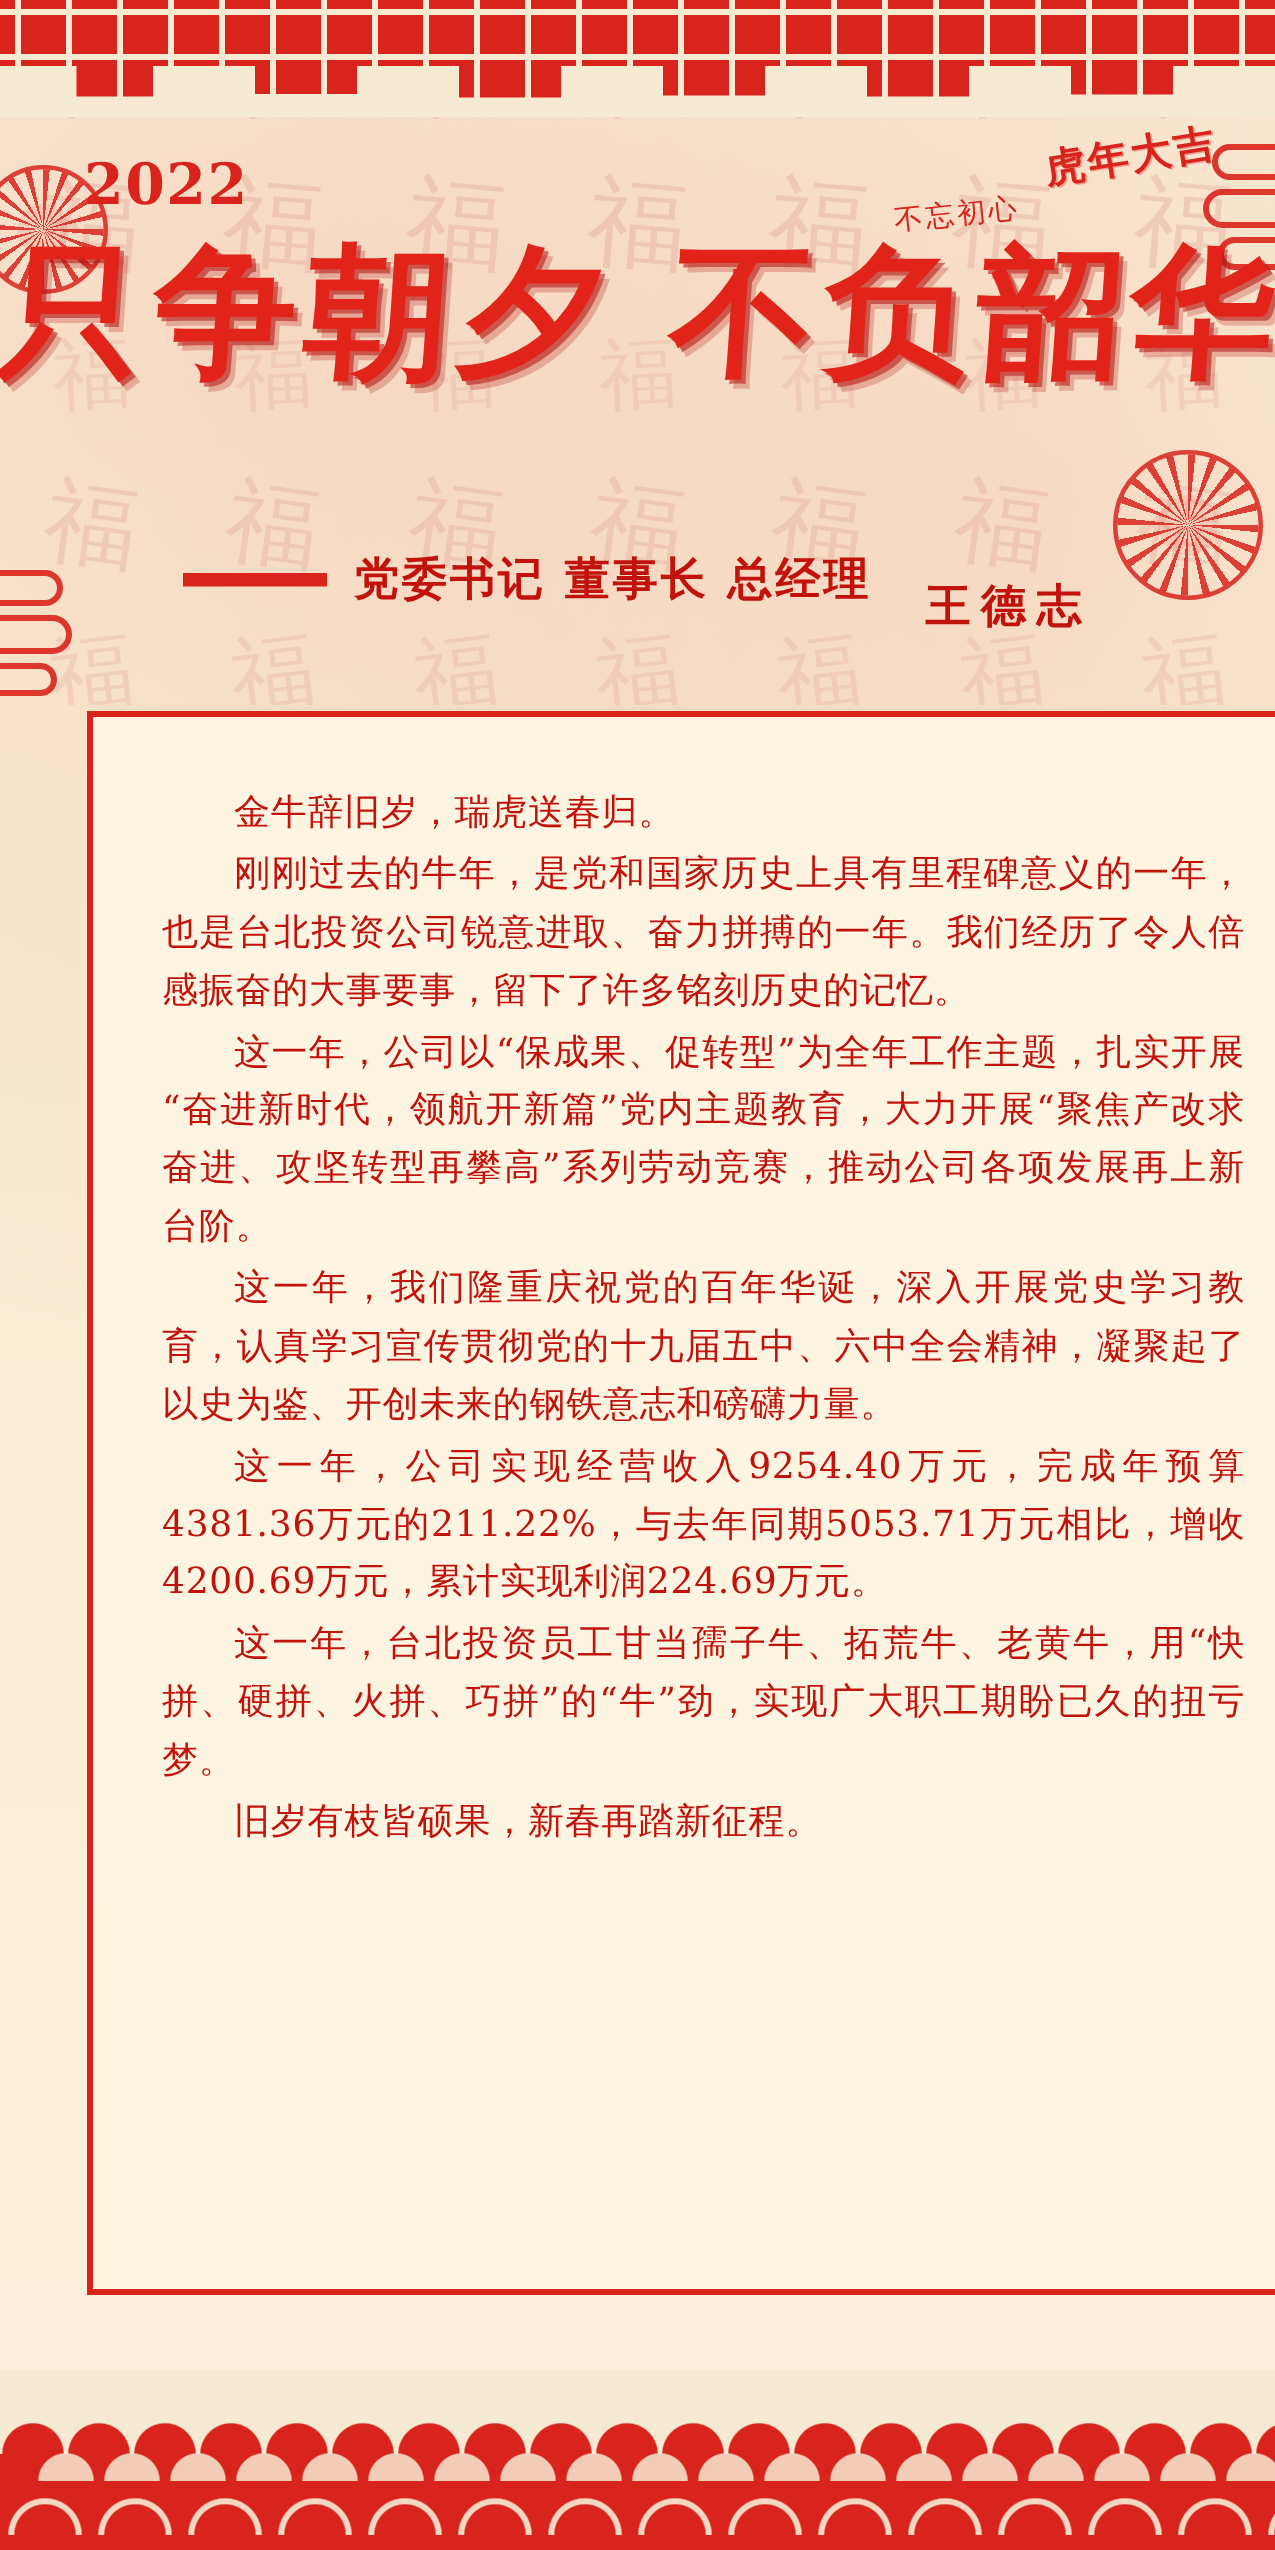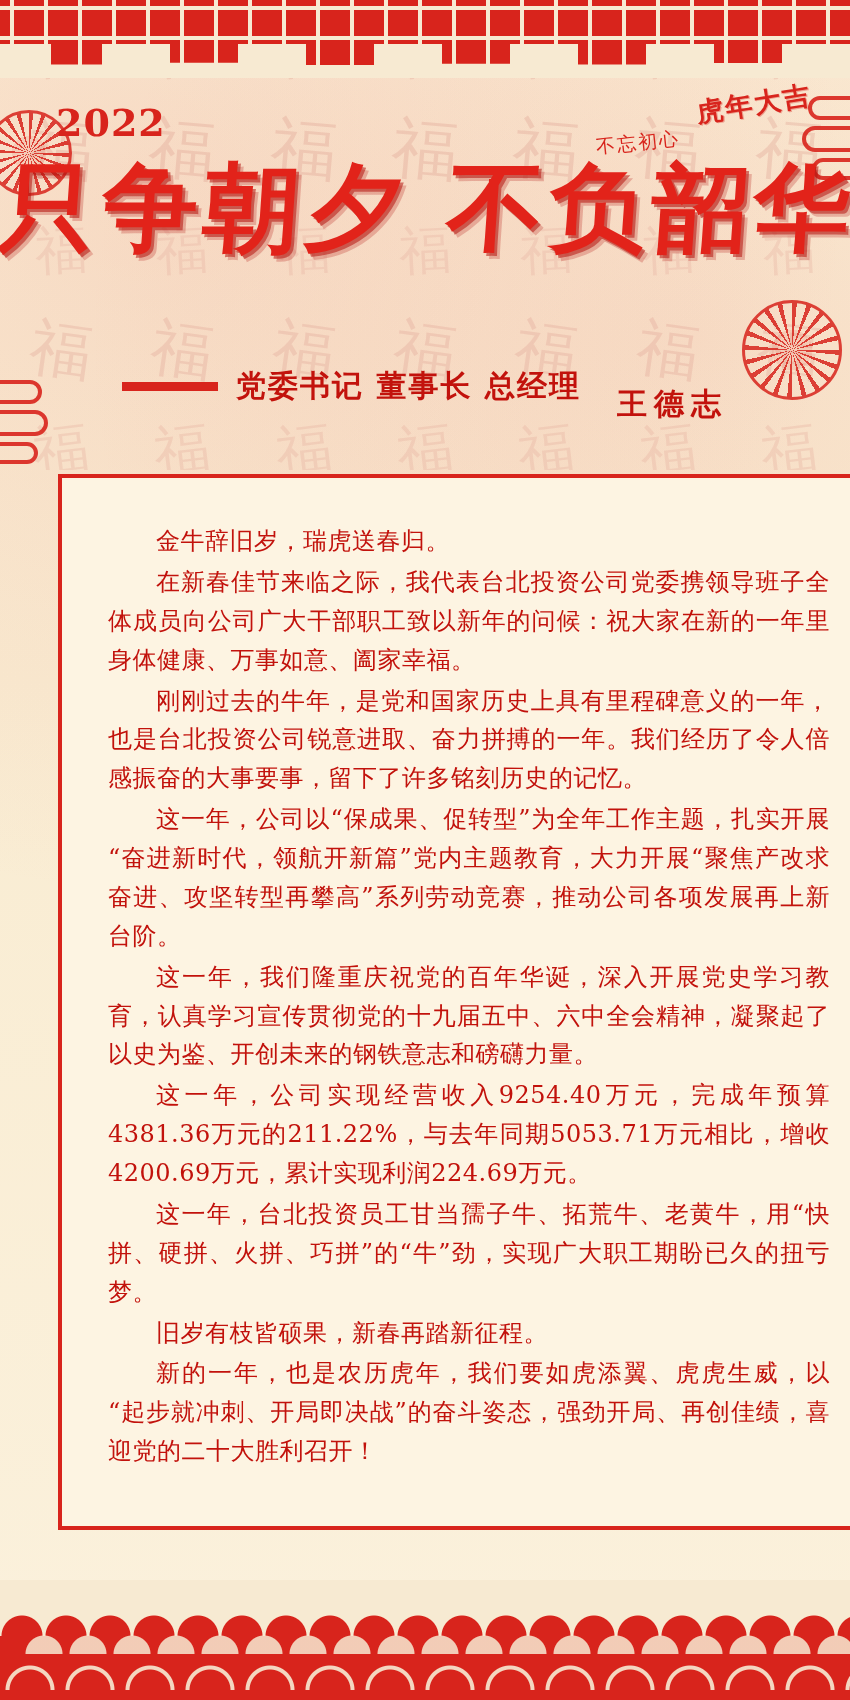--- a/index.html
+++ b/index.html
@@ -348,28 +348,26 @@
     <div class="byline">
       <span class="rule"></span>
       <span class="titles">党委书记 董事长 总经理</span>
       <span class="name">王德志</span>
     </div>
   </div>
 
   <div class="letter-card">
     <div class="letter-body">
       <p>金牛辞旧岁，瑞虎送春归。</p>
-      <p>在新春佳节来临之际，我代表台北投资公司党委携领导班子全体成员向公司广大干部职工致以新年的问候：祝大家在新的一年里身体健康、万事如意、阖家幸福。</p>
       <p>刚刚过去的牛年，是党和国家历史上具有里程碑意义的一年，也是台北投资公司锐意进取、奋力拼搏的一年。我们经历了令人倍感振奋的大事要事，留下了许多铭刻历史的记忆。</p>
       <p>这一年，公司以“保成果、促转型”为全年工作主题，扎实开展“奋进新时代，领航开新篇”党内主题教育，大力开展“聚焦产改求奋进、攻坚转型再攀高”系列劳动竞赛，推动公司各项发展再上新台阶。</p>
       <p>这一年，我们隆重庆祝党的百年华诞，深入开展党史学习教育，认真学习宣传贯彻党的十九届五中、六中全会精神，凝聚起了以史为鉴、开创未来的钢铁意志和磅礴力量。</p>
       <p>这一年，公司实现经营收入9254.40万元，完成年预算4381.36万元的211.22%，与去年同期5053.71万元相比，增收4200.69万元，累计实现利润224.69万元。</p>
       <p>这一年，台北投资员工甘当孺子牛、拓荒牛、老黄牛，用“快拼、硬拼、火拼、巧拼”的“牛”劲，实现广大职工期盼已久的扭亏梦。</p>
       <p>旧岁有枝皆硕果，新春再踏新征程。</p>
-      <p>新的一年，也是农历虎年，我们要如虎添翼、虎虎生威，以“起步就冲刺、开局即决战”的奋斗姿态，强劲开局、再创佳绩，喜迎党的二十大胜利召开！</p>
     </div>
   </div>
 
   <div class="bottom-wave">
     <div class="scallops"></div>
     <div class="scallops2"></div>
     <div class="arcs"></div>
   </div>
 
 </div>

